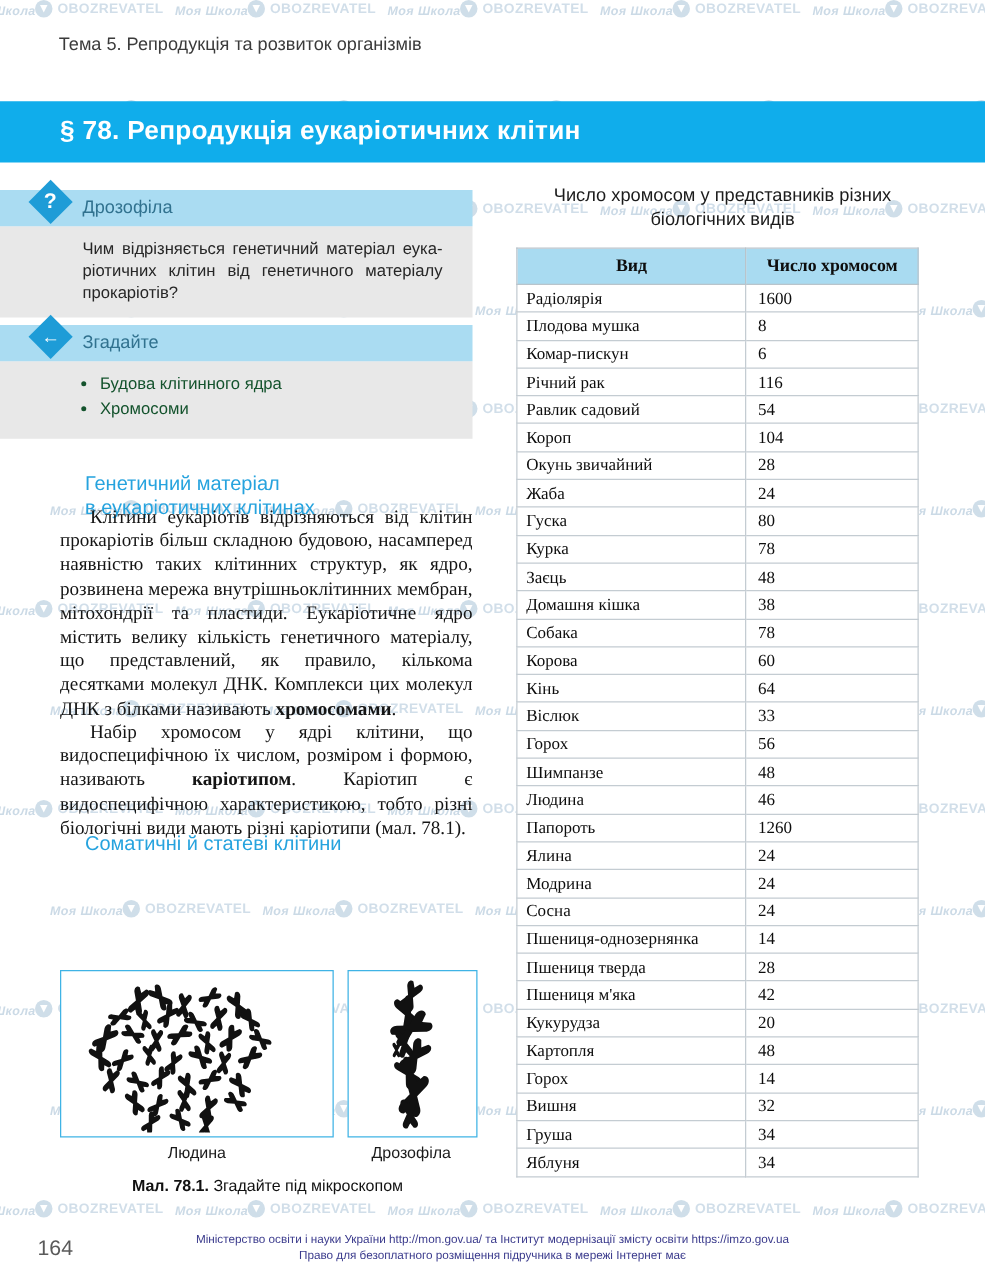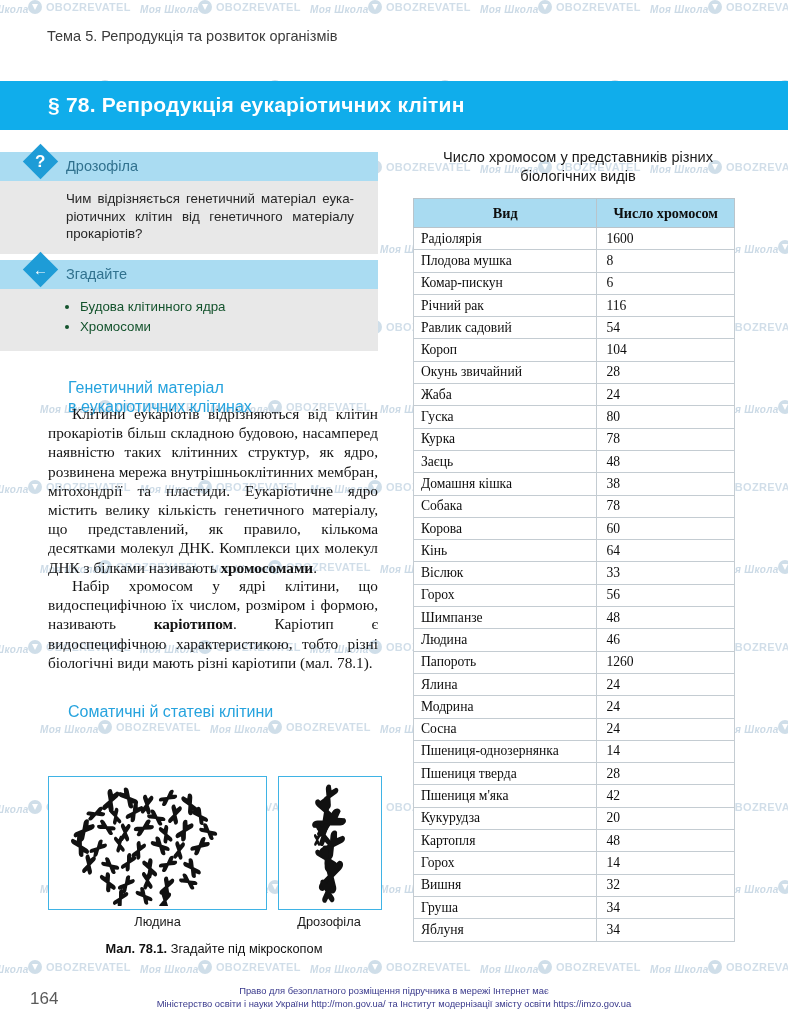--- a/index.html
+++ b/index.html
@@ -419,21 +419,21 @@
     </div>
 
     <div class="bodytext" style="top:404px;">
       <span>Клітини еукаріотів відрізняються від клітин прокаріотів більш складною будовою, насамперед наявністю таких клітинних структур, як ядро, розвинена мережа внутрішньоклітинних мембран, мітохондрії та пластиди. Еукаріотичне ядро містить велику кількість генетичного матеріалу, що представлений, як правило, кількома десятками молекул ДНК. Комплекси цих молекул ДНК з білками називають </span><b>хромосомами</b><span>.</span>
     </div>
 
     <div class="bodytext" style="top:576px;">
       <span>Набір хромосом у ядрі клітини, що видоспецифічною їх числом, розміром і формою, називають </span><b>каріотипом</b><span>. Каріотип є видоспецифічною характеристикою, тобто різні біологічні види мають різні каріотипи (мал. 78.1).</span>
     </div>
 
-    <div class="section-head" style="top:702px;">
+    <div class="section-head" style="top:666px;">
       <div>Соматичні й статеві клітини</div>
     </div>
 
 
     <div class="figure">
       <div class="fig-boxes">
         <div class="fig-frame left">
           <svg width="214" height="129" viewBox="0 0 214 129" aria-hidden="true">
             <g fill="#111111" id="human-chrom">
                 <g transform="translate(62,22) rotate(20) scale(1.5)">
@@ -745,17 +745,17 @@
           <tr>
             <td>Яблуня</td>
             <td class="num">34</td>
           </tr>
         </tbody>
     </table>
   </div>
 
   <div class="page-number">164</div>
   <div class="footer-note">
+    <div>Міністерство освіти і науки України http://mon.gov.ua/ та Інститут модернізації змісту освіти https://imzo.gov.ua</div>
     <div>Право для безоплатного розміщення підручника в мережі Інтернет має</div>
-    <div>Міністерство освіти і науки України http://mon.gov.ua/ та Інститут модернізації змісту освіти https://imzo.gov.ua</div>
   </div>
 
 </div>
 
 </body></html>

